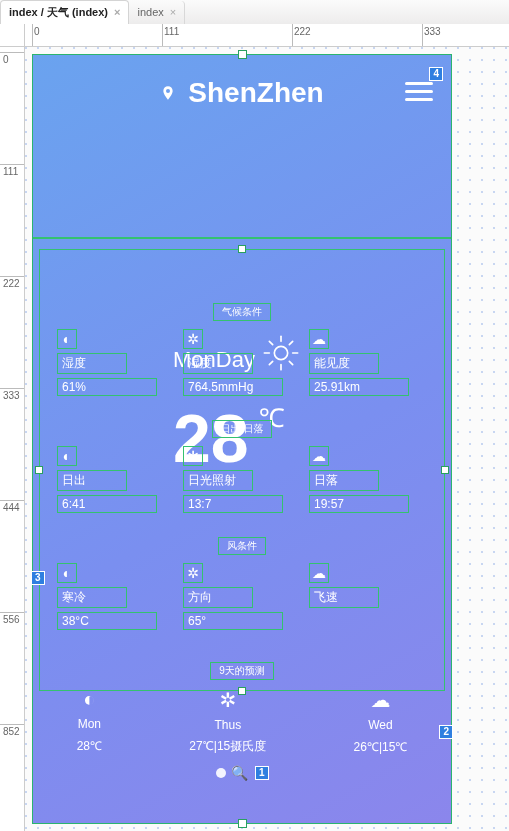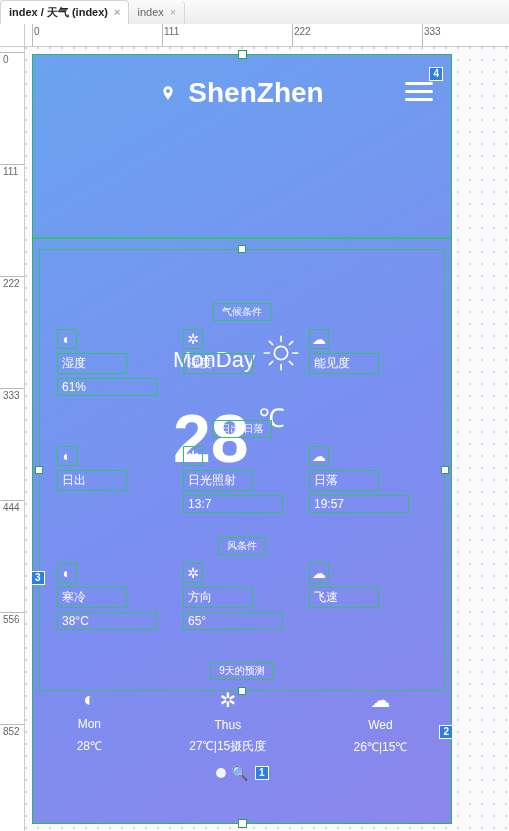--- a/index.html
+++ b/index.html
@@ -151,34 +151,37 @@
         <span class="sec-title">气候条件</span>
         <div class="row">
           <div class="col">
             <span class="cicon">◐</span>
             <span class="cell">湿度</span>
             <span class="cell val">61%</span>
           </div>
           <div class="col">
             <span class="cicon">✲</span>
             <span class="cell">湿度</span>
+            <span class="cell val">764.5mmHg</span>
           </div>
           <div class="col">
             <span class="cicon">☁</span>
             <span class="cell">能见度</span>
+            <span class="cell val">25.91km</span>
           </div>
         </div>
       </div>
 
       <div class="section" style="margin-top:24px">
         <span class="sec-title">日出/日落</span>
         <div class="row">
           <div class="col">
               <span class="cicon">◐</span>
               <span class="cell">日出</span>
+              <span class="cell val">6:41</span>
             </div>
           <div class="col">
               <span class="cicon">✲</span>
               <span class="cell">日光照射</span>
               <span class="cell val">13:7</span>
             </div>
           <div class="col">
               <span class="cicon">☁</span>
               <span class="cell">日落</span>
               <span class="cell val">19:57</span>

